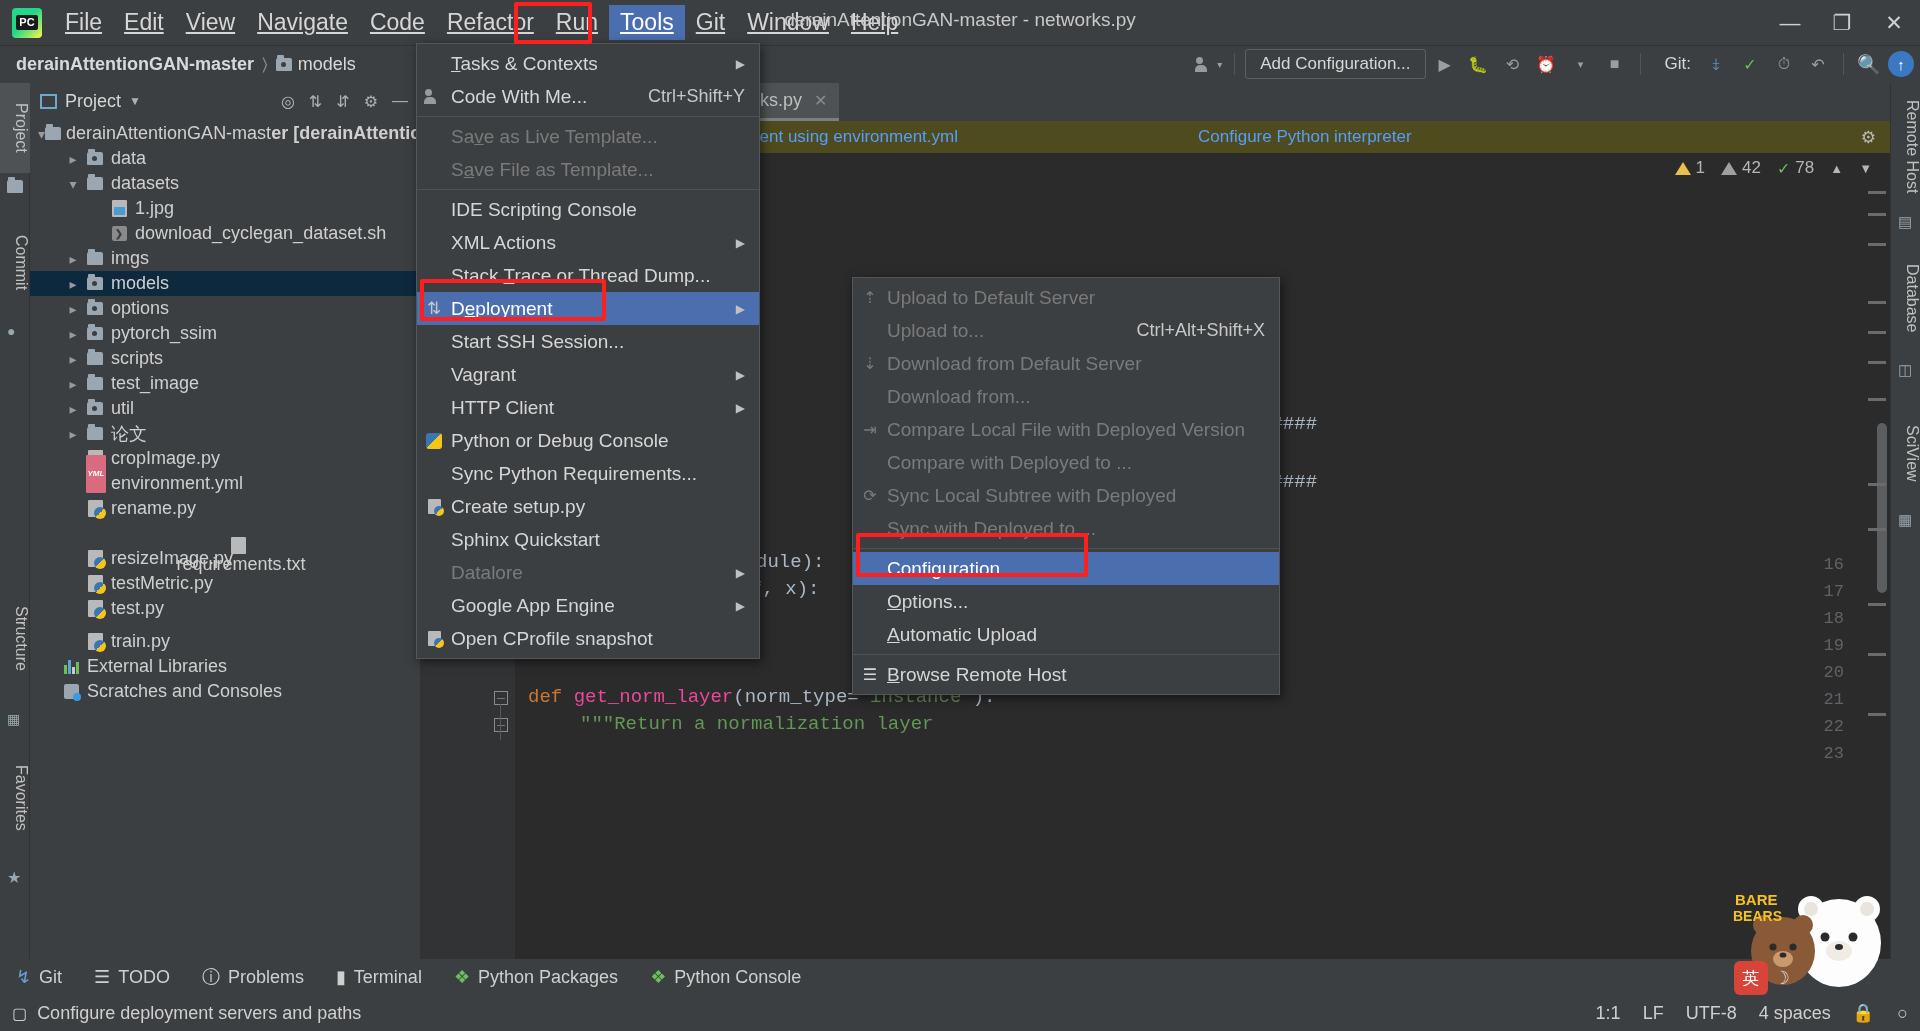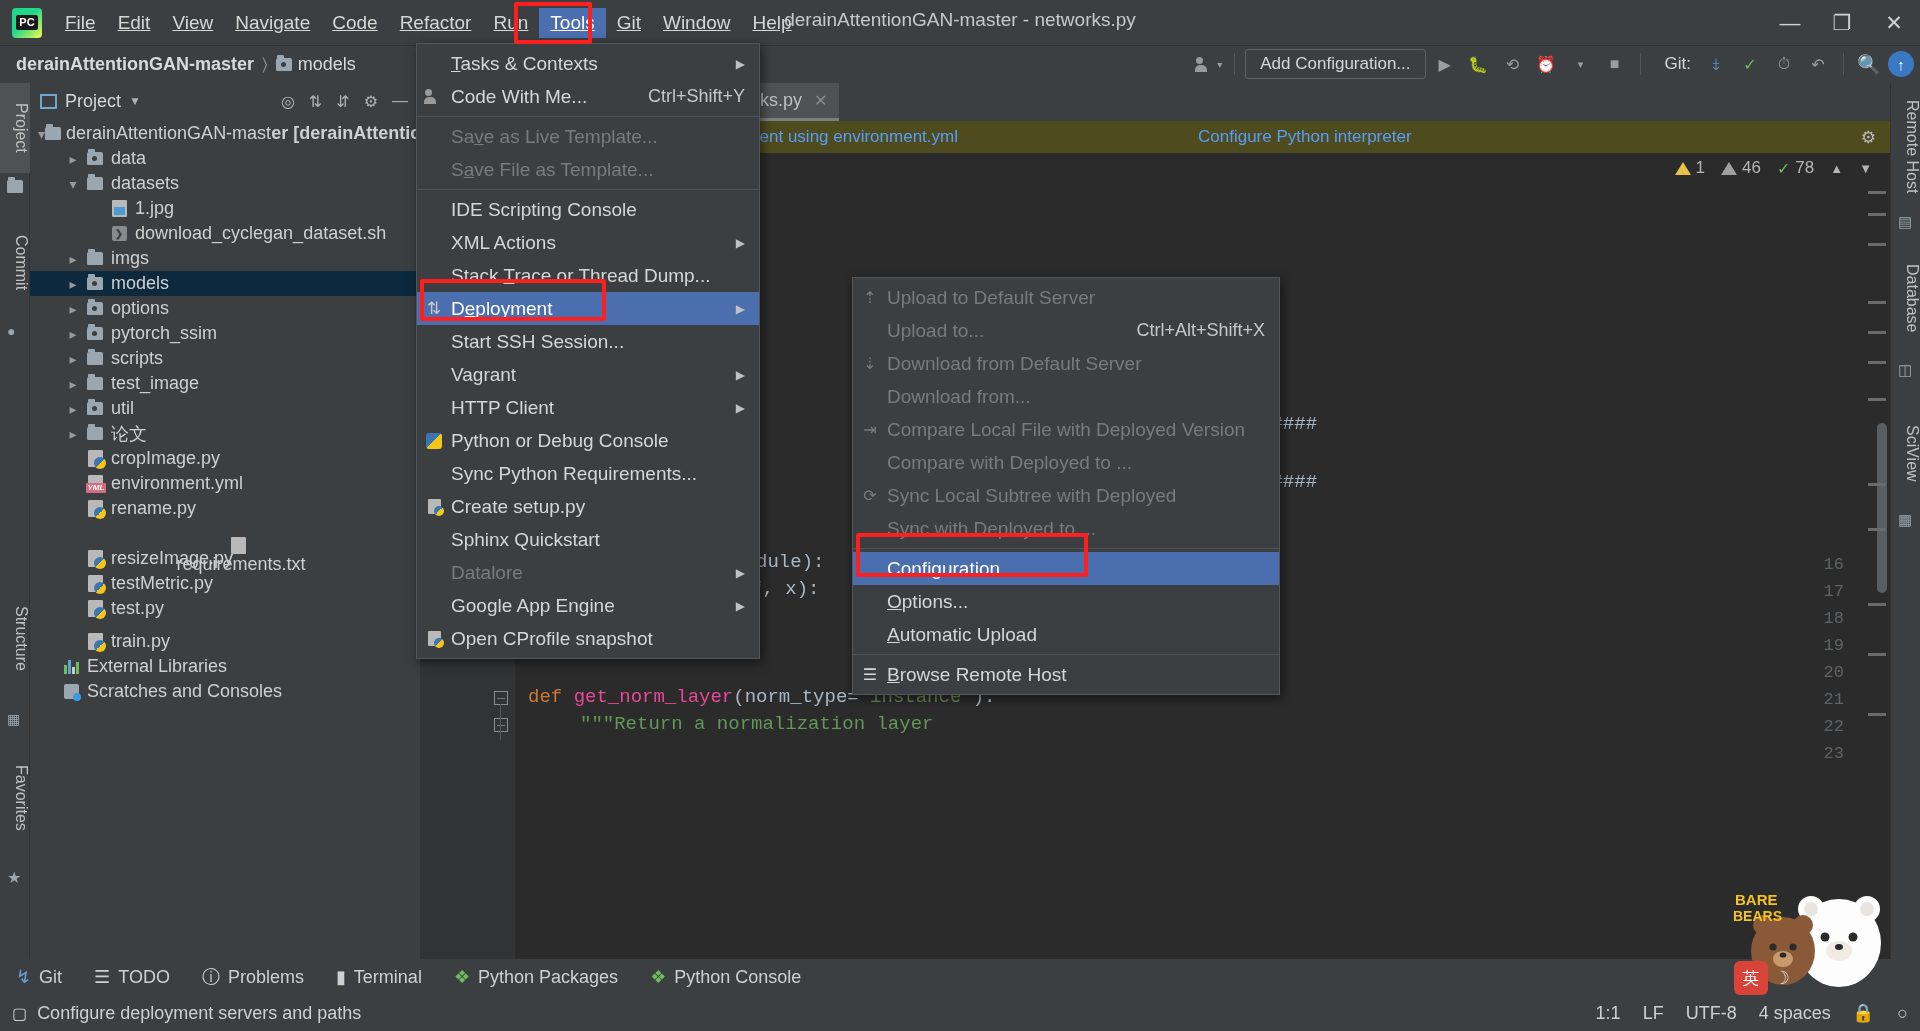--- a/index.html
+++ b/index.html
@@ -17,21 +17,21 @@
     position: absolute; left: 0; top: 0; width: 1920px; height: 45px;
     background: #3c3f41; display: flex; align-items: center;
   }
   .pc-logo { width: 30px; height: 30px; margin-left: 12px; margin-right: 12px;
     position: relative; border-radius: 4px;
     background: linear-gradient(135deg,#21d789 0%, #21d789 45%, #fcf84a 100%);
     display:flex; align-items:center; justify-content:center; }
   .pc-logo::after{ content:"PC"; font-size:11px; font-weight:bold; color:#000;
     background:#1a1a1a; color:#fff; padding:2px 3px; border-radius:2px; line-height:1;}
   .menu-item {
-    font-size: 19px; color: #d6d6d6; padding: 4px 11px; cursor: default;
+    font-size: 23px; color: #d6d6d6; padding: 4px 11px; cursor: default;
     white-space: nowrap;
   }
   .menu-item u { text-decoration: underline; }
   .menu-item.active { background: #4b6eaf; color: #fff; }
   .win-title {
     position: absolute; left: 0; right: 0; text-align: center; top: 9px;
     font-size: 19px; color: #c8c8c8; pointer-events: none;
   }
   .win-ctrls { position: absolute; right: 0; top: 0; height: 45px; display: flex; align-items: center; }
   .win-btn { width: 52px; height: 45px; display: flex; align-items: center; justify-content: center;
@@ -78,21 +78,21 @@
   .tree { padding-top: 2px; font-size: 18px; color: #cfcfcf; }
   .trow { height: 25px; display:flex; align-items:center; white-space: nowrap; padding-left: 8px;}
   .trow.sel { background: #0d293e; }
   .arrow { width: 22px; text-align:center; color:#9a9a9a; font-size: 14px; }
   .arrow.none { color: transparent; }
   .tico { width: 22px; display:flex; align-items:center; justify-content:center; margin-right:5px;}
   .py-ico { width:15px;height:17px;background:#b9b9b9;position:relative;border-radius:1px;}
   .py-ico::after{content:"";position:absolute;right:-3px;bottom:-2px;width:12px;height:12px;border-radius:50%;
     background:linear-gradient(135deg,#3b76b0 50%,#f5c518 50%);}
   .doc-ico{width:15px;height:17px;background:#b9b9b9;border-radius:1px;position:relative;}
-  .badge{position:absolute;left:-2px;bottom:-1px;font-size:8px;font-weight:bold;color:#fff;padding:1px 2px;border-radius:1px;line-height:1;}
+  .badge{position:absolute;left:-2px;bottom:-1px;font-size:8px;font-weight:bold;color:#fff;padding:15px 2px;border-radius:1px;line-height:1;}
   .img-ico{width:15px;height:17px;background:#b9b9b9;border-radius:1px;position:relative;}
   .img-ico::after{content:"";position:absolute;left:2px;bottom:2px;width:11px;height:8px;background:#4a9ad4;}
   .sh-ico{width:15px;height:15px;background:#8a8a8a;border-radius:2px;display:flex;align-items:center;justify-content:center;color:#3c3f41;font-size:10px;font-weight:bold;}
   .lib-ico{display:flex;gap:1px;align-items:flex-end;height:15px;}
   .lib-ico i{width:3px;display:block;}
   .scratch-ico{width:15px;height:15px;background:#9aa7b0;border-radius:2px;position:relative;}
   .scratch-ico::after{content:"";position:absolute;right:-2px;bottom:-2px;width:8px;height:8px;border-radius:50%;background:#3d9ae0;}
 
   .hscroll { position:absolute; left:40px; bottom:8px; width:190px; height:7px; background:#5b5e60; border-radius:4px;}
 
@@ -461,21 +461,21 @@
       <span class="gear">⚙</span>
     </div>
 
     <div class="inspectbar">
       <span class="warnchip">
           <span class="tri"></span>
           <span>1</span>
         </span>
       <span class="warnchip">
           <span class="tri dim"></span>
-          <span>46</span>
+          <span>42</span>
         </span>
       <span class="warnchip">
           <span class="chk">✓</span>
           <span>78</span>
         </span>
       <span style="font-size:13px;">▲</span>
       <span style="font-size:13px;">▼</span>
     </div>
 
     <div class="codearea">

